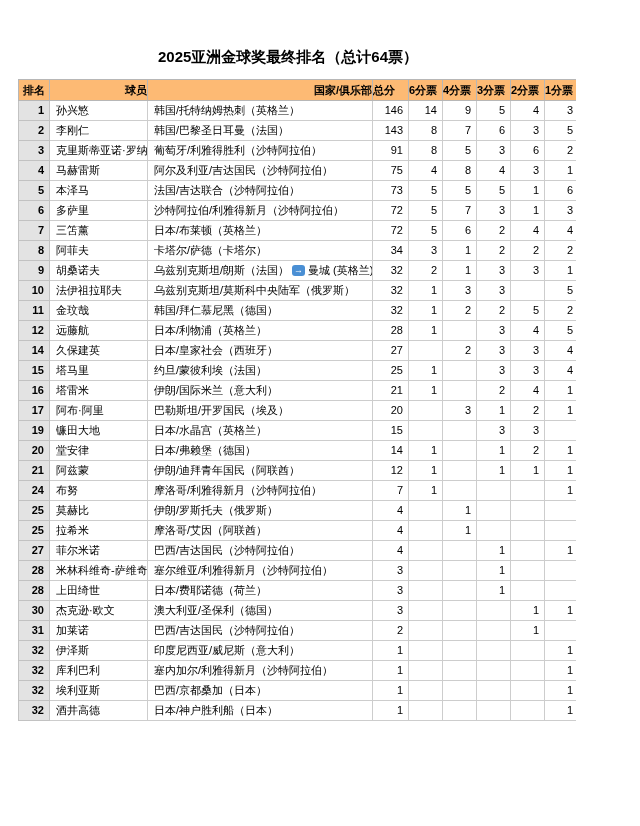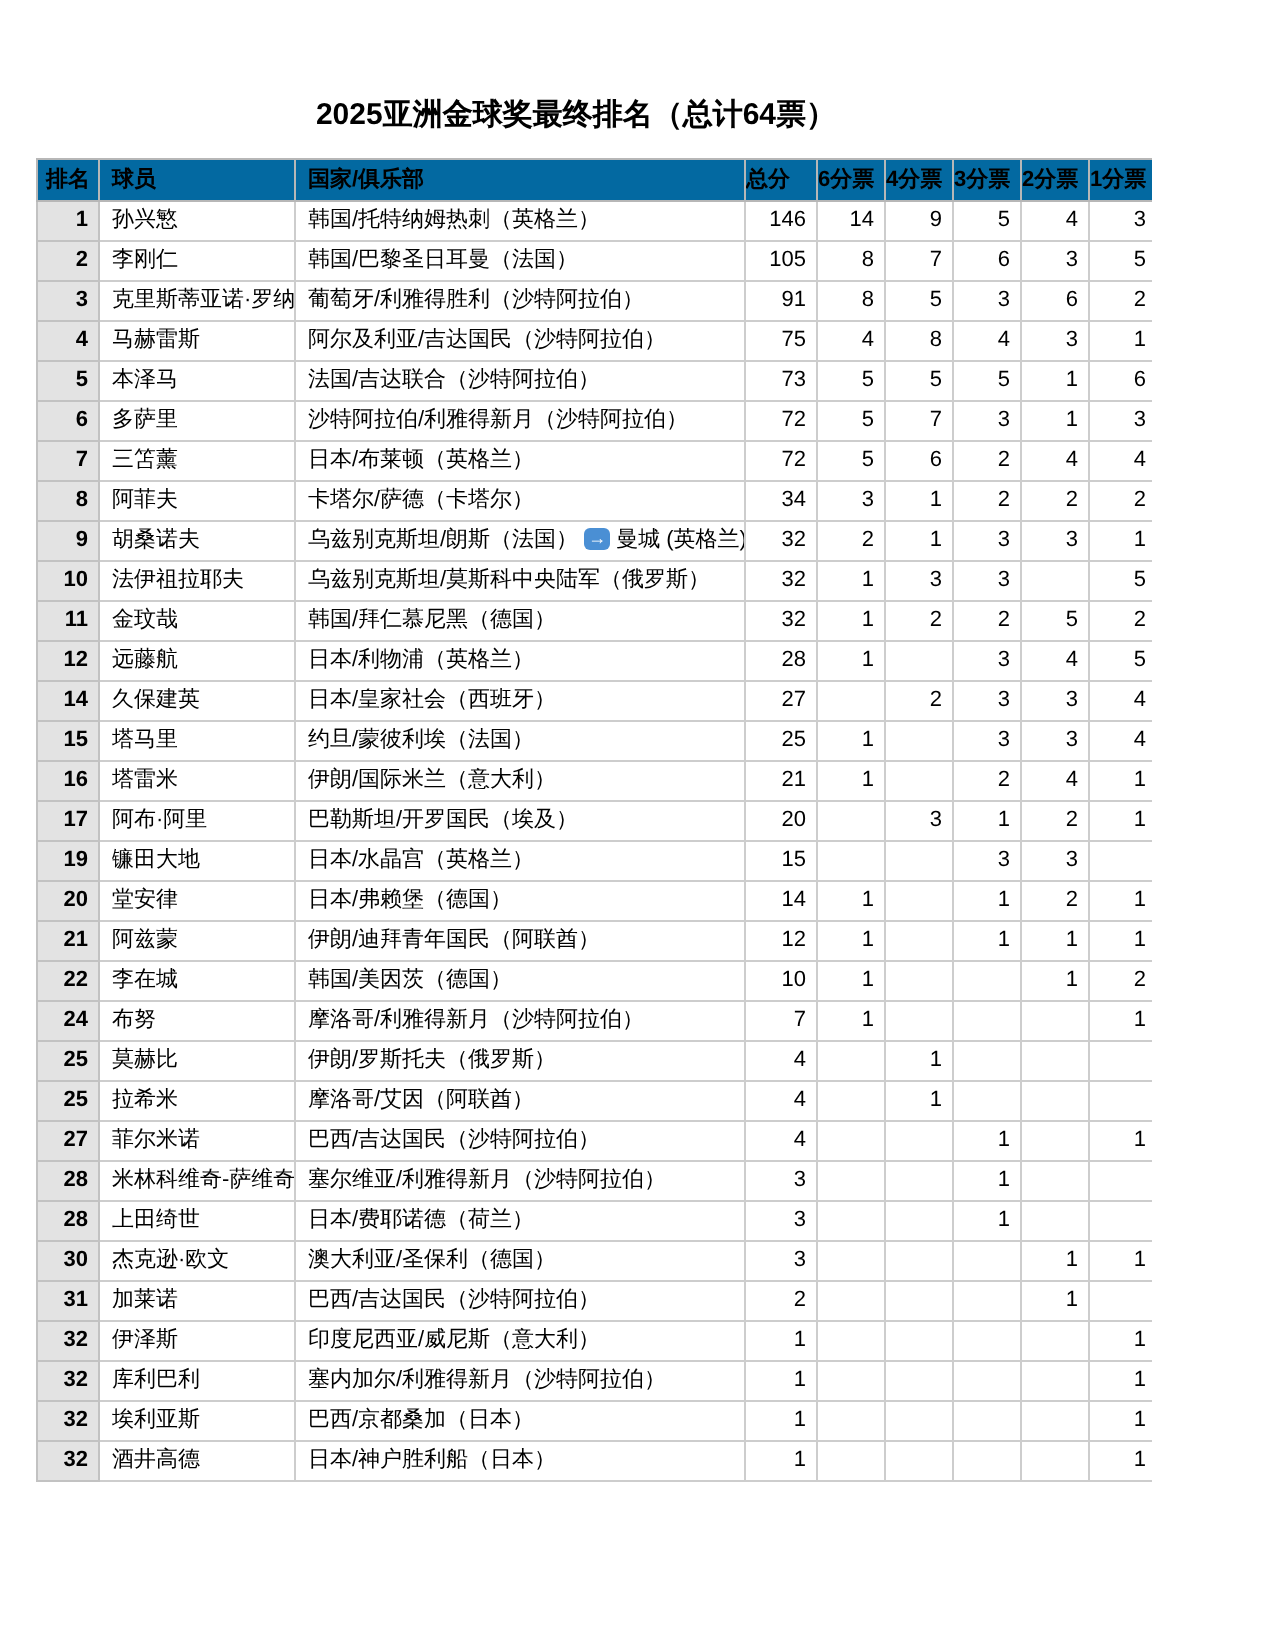--- a/index.html
+++ b/index.html
@@ -33,27 +33,27 @@
   th, td {
     border: 1px solid #cdcdcd;
     height: 20px;
     font-size: 11px;
     line-height: 19px;
     padding: 0;
     white-space: nowrap;
     overflow: hidden;
   }
   thead th {
-    background: #0369a1;
+    background: #fdba74;
     border-color: #b7b7b7;
     height: 21px;
     font-weight: 700;
   }
   th.h-rank { text-align: center; padding: 0 2px; }
-  th.h-text { text-align: left; padding-left: 6px; }
+  th.h-text { text-align: right; padding-left: 6px; }
   th.h-num  { text-align: left; padding-right: 4px; }
 
   td.rank {
     background: #e3e3e3;
     border-color: #c2c2c2;
     font-weight: 700;
     text-align: right;
     padding-right: 5px;
   }
   td.text { text-align: left; padding-left: 6px; }
@@ -116,21 +116,21 @@
           <td class="num">9</td>
           <td class="num">5</td>
           <td class="num">4</td>
           <td class="num">3</td>
           <td class="num">14.26%</td>
         </tr>
         <tr>
           <td class="rank">2</td>
           <td class="text">李刚仁</td>
           <td class="text">韩国/巴黎圣日耳曼（法国）</td>
-          <td class="num">105</td>
+          <td class="num">143</td>
           <td class="num">8</td>
           <td class="num">7</td>
           <td class="num">6</td>
           <td class="num">3</td>
           <td class="num">5</td>
           <td class="num">10.25%</td>
         </tr>
         <tr>
           <td class="rank">3</td>
           <td class="text">克里斯蒂亚诺·罗纳尔多</td>
@@ -329,32 +329,20 @@
           <td class="text">伊朗/迪拜青年国民（阿联酋）</td>
           <td class="num">12</td>
           <td class="num">1</td>
           <td class="num"></td>
           <td class="num">1</td>
           <td class="num">1</td>
           <td class="num">1</td>
           <td class="num"></td>
         </tr>
         <tr>
-          <td class="rank">22</td>
-          <td class="text">李在城</td>
-          <td class="text">韩国/美因茨（德国）</td>
-          <td class="num">10</td>
-          <td class="num">1</td>
-          <td class="num"></td>
-          <td class="num"></td>
-          <td class="num">1</td>
-          <td class="num">2</td>
-          <td class="num"></td>
-        </tr>
-        <tr>
           <td class="rank">24</td>
           <td class="text">布努</td>
           <td class="text">摩洛哥/利雅得新月（沙特阿拉伯）</td>
           <td class="num">7</td>
           <td class="num">1</td>
           <td class="num"></td>
           <td class="num"></td>
           <td class="num"></td>
           <td class="num">1</td>
           <td class="num"></td>

